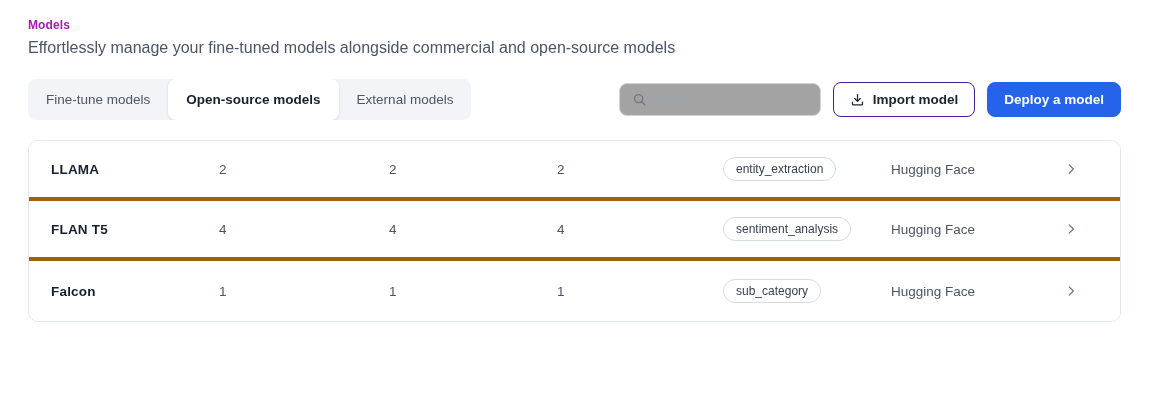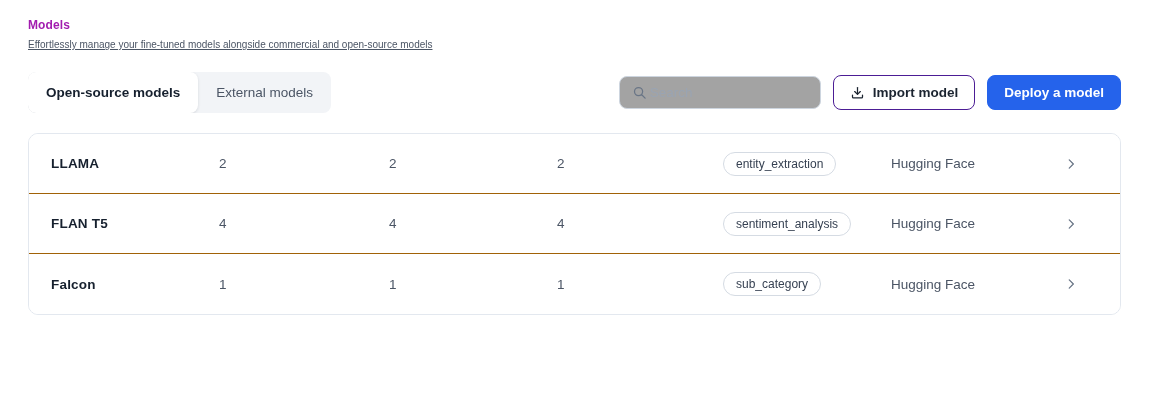--- a/index.html
+++ b/index.html
@@ -16,23 +16,22 @@
 
   
   .page-title {
     font-size: 12px;
     font-weight: 700;
     color: #a21caf;
     letter-spacing: 0.1px;
   }
   .page-subtitle {
     margin-top: 7px;
-    font-size: 10px;
+    font-size: 16px;
     color: #4b5565;
-    text-decoration: underline;
   }
 
   
   .toolbar {
     margin-top: 22px;
     display: flex;
     align-items: center;
     justify-content: space-between;
   }
   .tabs {
@@ -137,21 +136,21 @@
     height: 37px;
     border-bottom: 1px solid #eef1f5;
   }
   .t-head .t-cell {
     font-size: 12.5px;
     color: #364152;
     font-weight: 400;
   }
   .t-body-row {
     height: 60px;
-    border-bottom: 1px solid #a16207;
+    border-bottom: 4px solid #a16207;
     background: #ffffff;
     cursor: pointer;
   }
   .t-body-row:last-child { border-bottom: none; }
   .t-cell { font-size: 13.5px; color: #4b5565; padding-right: 10px; }
   .cell-model {
     color: #16202e;
     font-weight: 600;
     font-size: 13.5px;
     letter-spacing: 0.2px;
@@ -178,20 +177,21 @@
 
 <div class="page">
 
   <div>
     <div class="page-title">Models</div>
     <div class="page-subtitle">Effortlessly manage your fine-tuned models alongside commercial and open-source models</div>
   </div>
 
   <div class="toolbar">
     <div class="tabs">
+      <button class="tab">Fine-tune models</button>
       <button class="tab active">Open-source models</button>
       <button class="tab">External models</button>
     </div>
 
     <div class="toolbar-right">
       <div class="search-box">
         <span style="display:flex;">
           <svg width="15" height="15" viewBox="0 0 24 24" fill="none" stroke="#697586" stroke-width="2" stroke-linecap="round">
             <circle cx="10.5" cy="10.5" r="6.5"></circle>
               <line x1="15.5" y1="15.5" x2="21" y2="21"></line>

